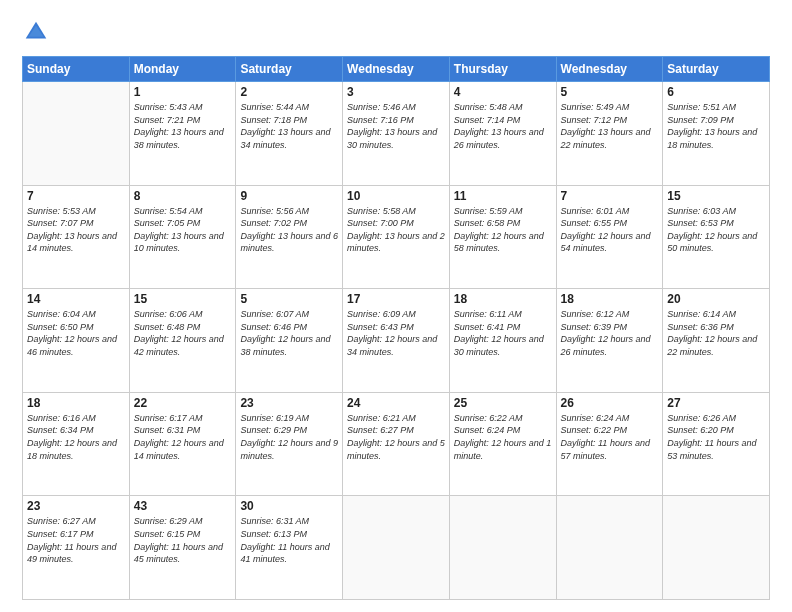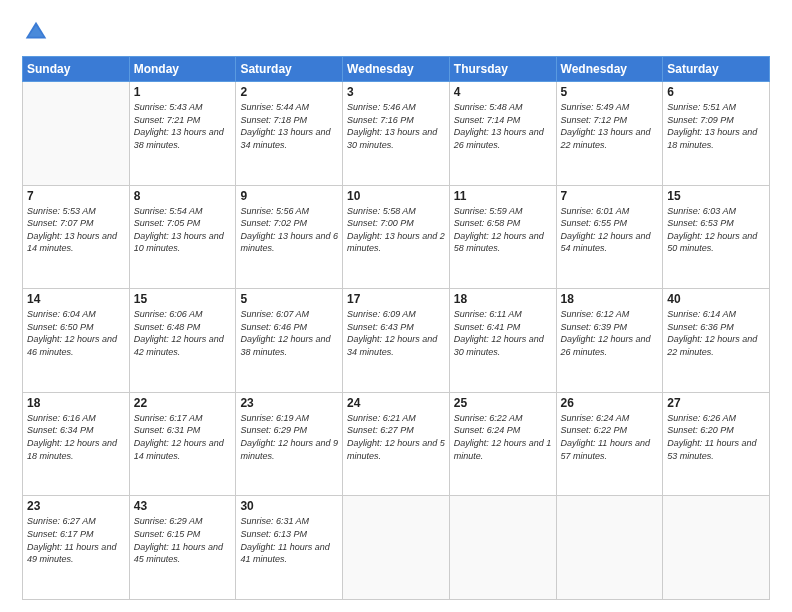--- a/index.html
+++ b/index.html
@@ -206,21 +206,21 @@
           </td>
           <td>
             <span class="day-num">18</span>
             <div class="cell-text">Sunrise: 6:11 AM<br>Sunset: 6:41 PM<br>Daylight: 12 hours and 30 minutes.</div>
           </td>
           <td>
             <span class="day-num">18</span>
             <div class="cell-text">Sunrise: 6:12 AM<br>Sunset: 6:39 PM<br>Daylight: 12 hours and 26 minutes.</div>
           </td>
           <td>
-            <span class="day-num">40</span>
+            <span class="day-num">20</span>
             <div class="cell-text">Sunrise: 6:14 AM<br>Sunset: 6:36 PM<br>Daylight: 12 hours and 22 minutes.</div>
           </td>
         </tr>
         <tr>
           <td>
             <span class="day-num">18</span>
             <div class="cell-text">Sunrise: 6:16 AM<br>Sunset: 6:34 PM<br>Daylight: 12 hours and 18 minutes.</div>
           </td>
           <td>
             <span class="day-num">22</span>

